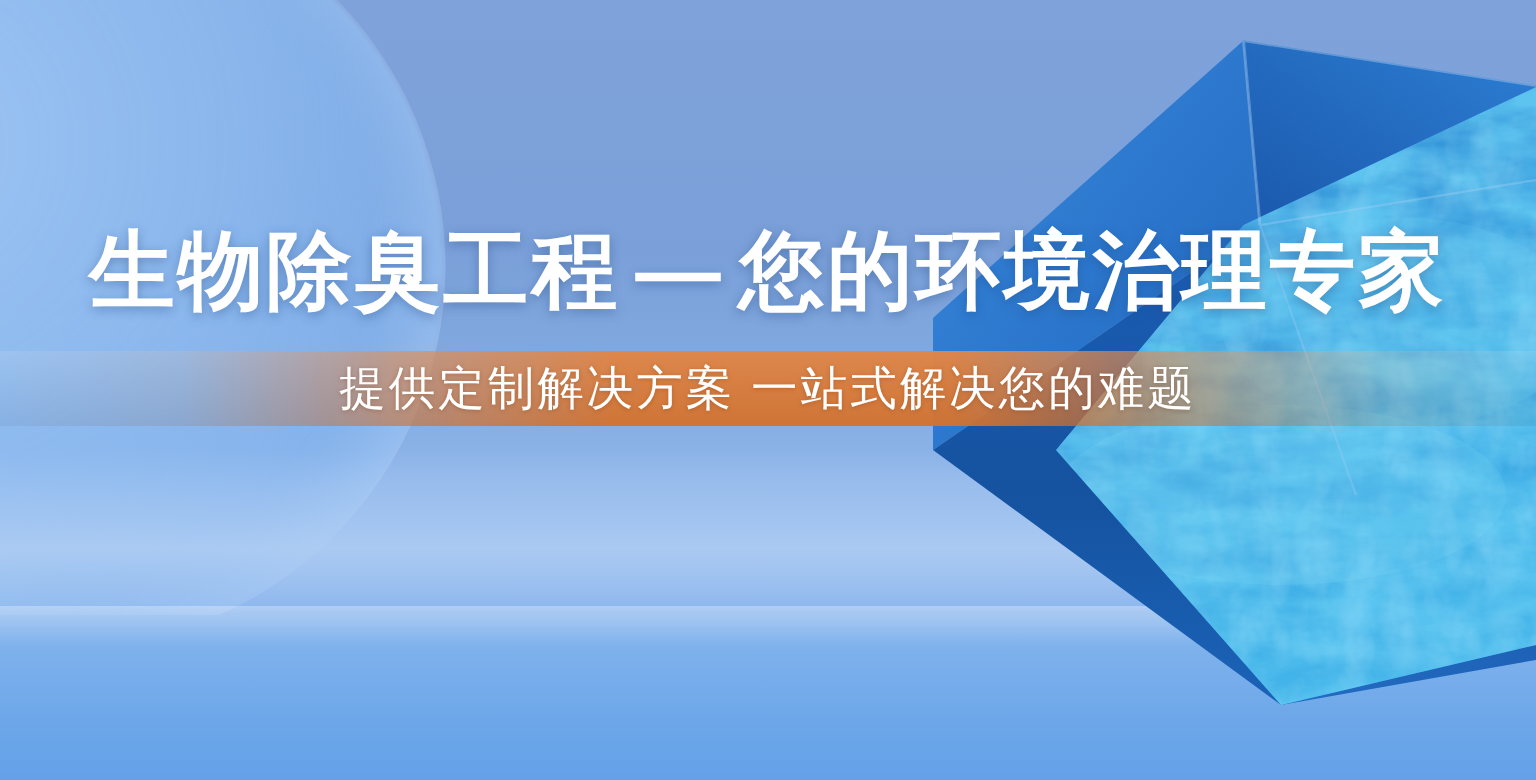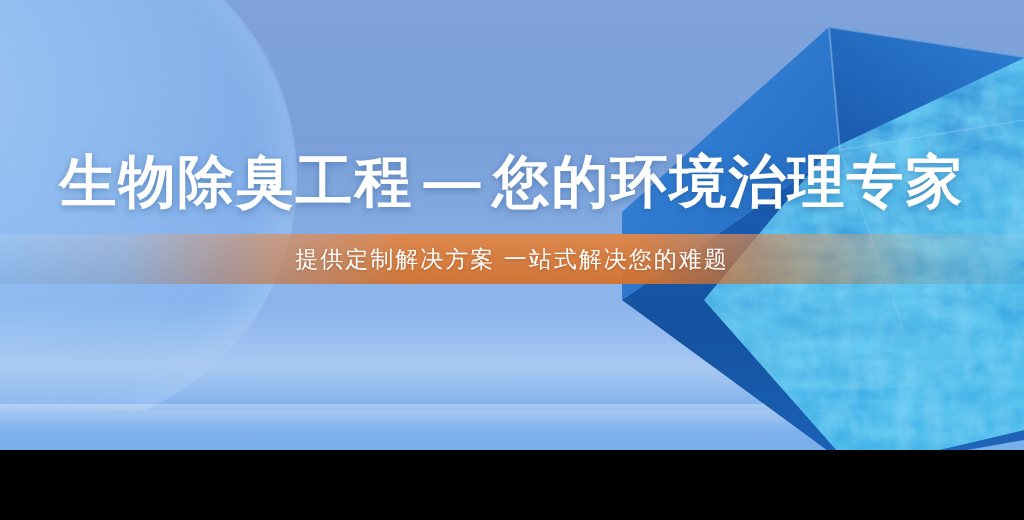--- a/index.html
+++ b/index.html
@@ -3,21 +3,21 @@
 <meta charset="utf-8">
 <style>
   html, body {
     margin: 0;
     padding: 0;
     background: #000;
   }
   #banner {
     position: relative;
     width: 1024px;
-    height: 450px;
+    height: 520px;
     overflow: hidden;
     font-family: "Liberation Sans", "DejaVu Sans", sans-serif;
     background: linear-gradient(to bottom,
                 #7fa2da 0%,
                 #7ba0d9 32%,
                 #82a9e0 48%,
                 #8fb6ea 62%,
                 #86b0ec 74%,
                 #6fa7ea 88%,
                 #63a0e9 100%);
@@ -112,21 +112,21 @@
     white-space: nowrap;
     text-shadow: 0 2px 7px rgba(30,70,130,.40);
   }
   .headline .dash { padding: 0 10px; }
   .subtitle {
     position: absolute;
     left: 0; right: 0;
     top: 244px;
     text-align: center;
     color: #ffffff;
-    font-size: 23px;
+    font-size: 31px;
     letter-spacing: 2px;
     line-height: 30px;
     white-space: nowrap;
     text-shadow: 0 1px 3px rgba(120,55,15,.35);
   }
 </style>
 </head>
 <body>
 
 <div id="banner">

